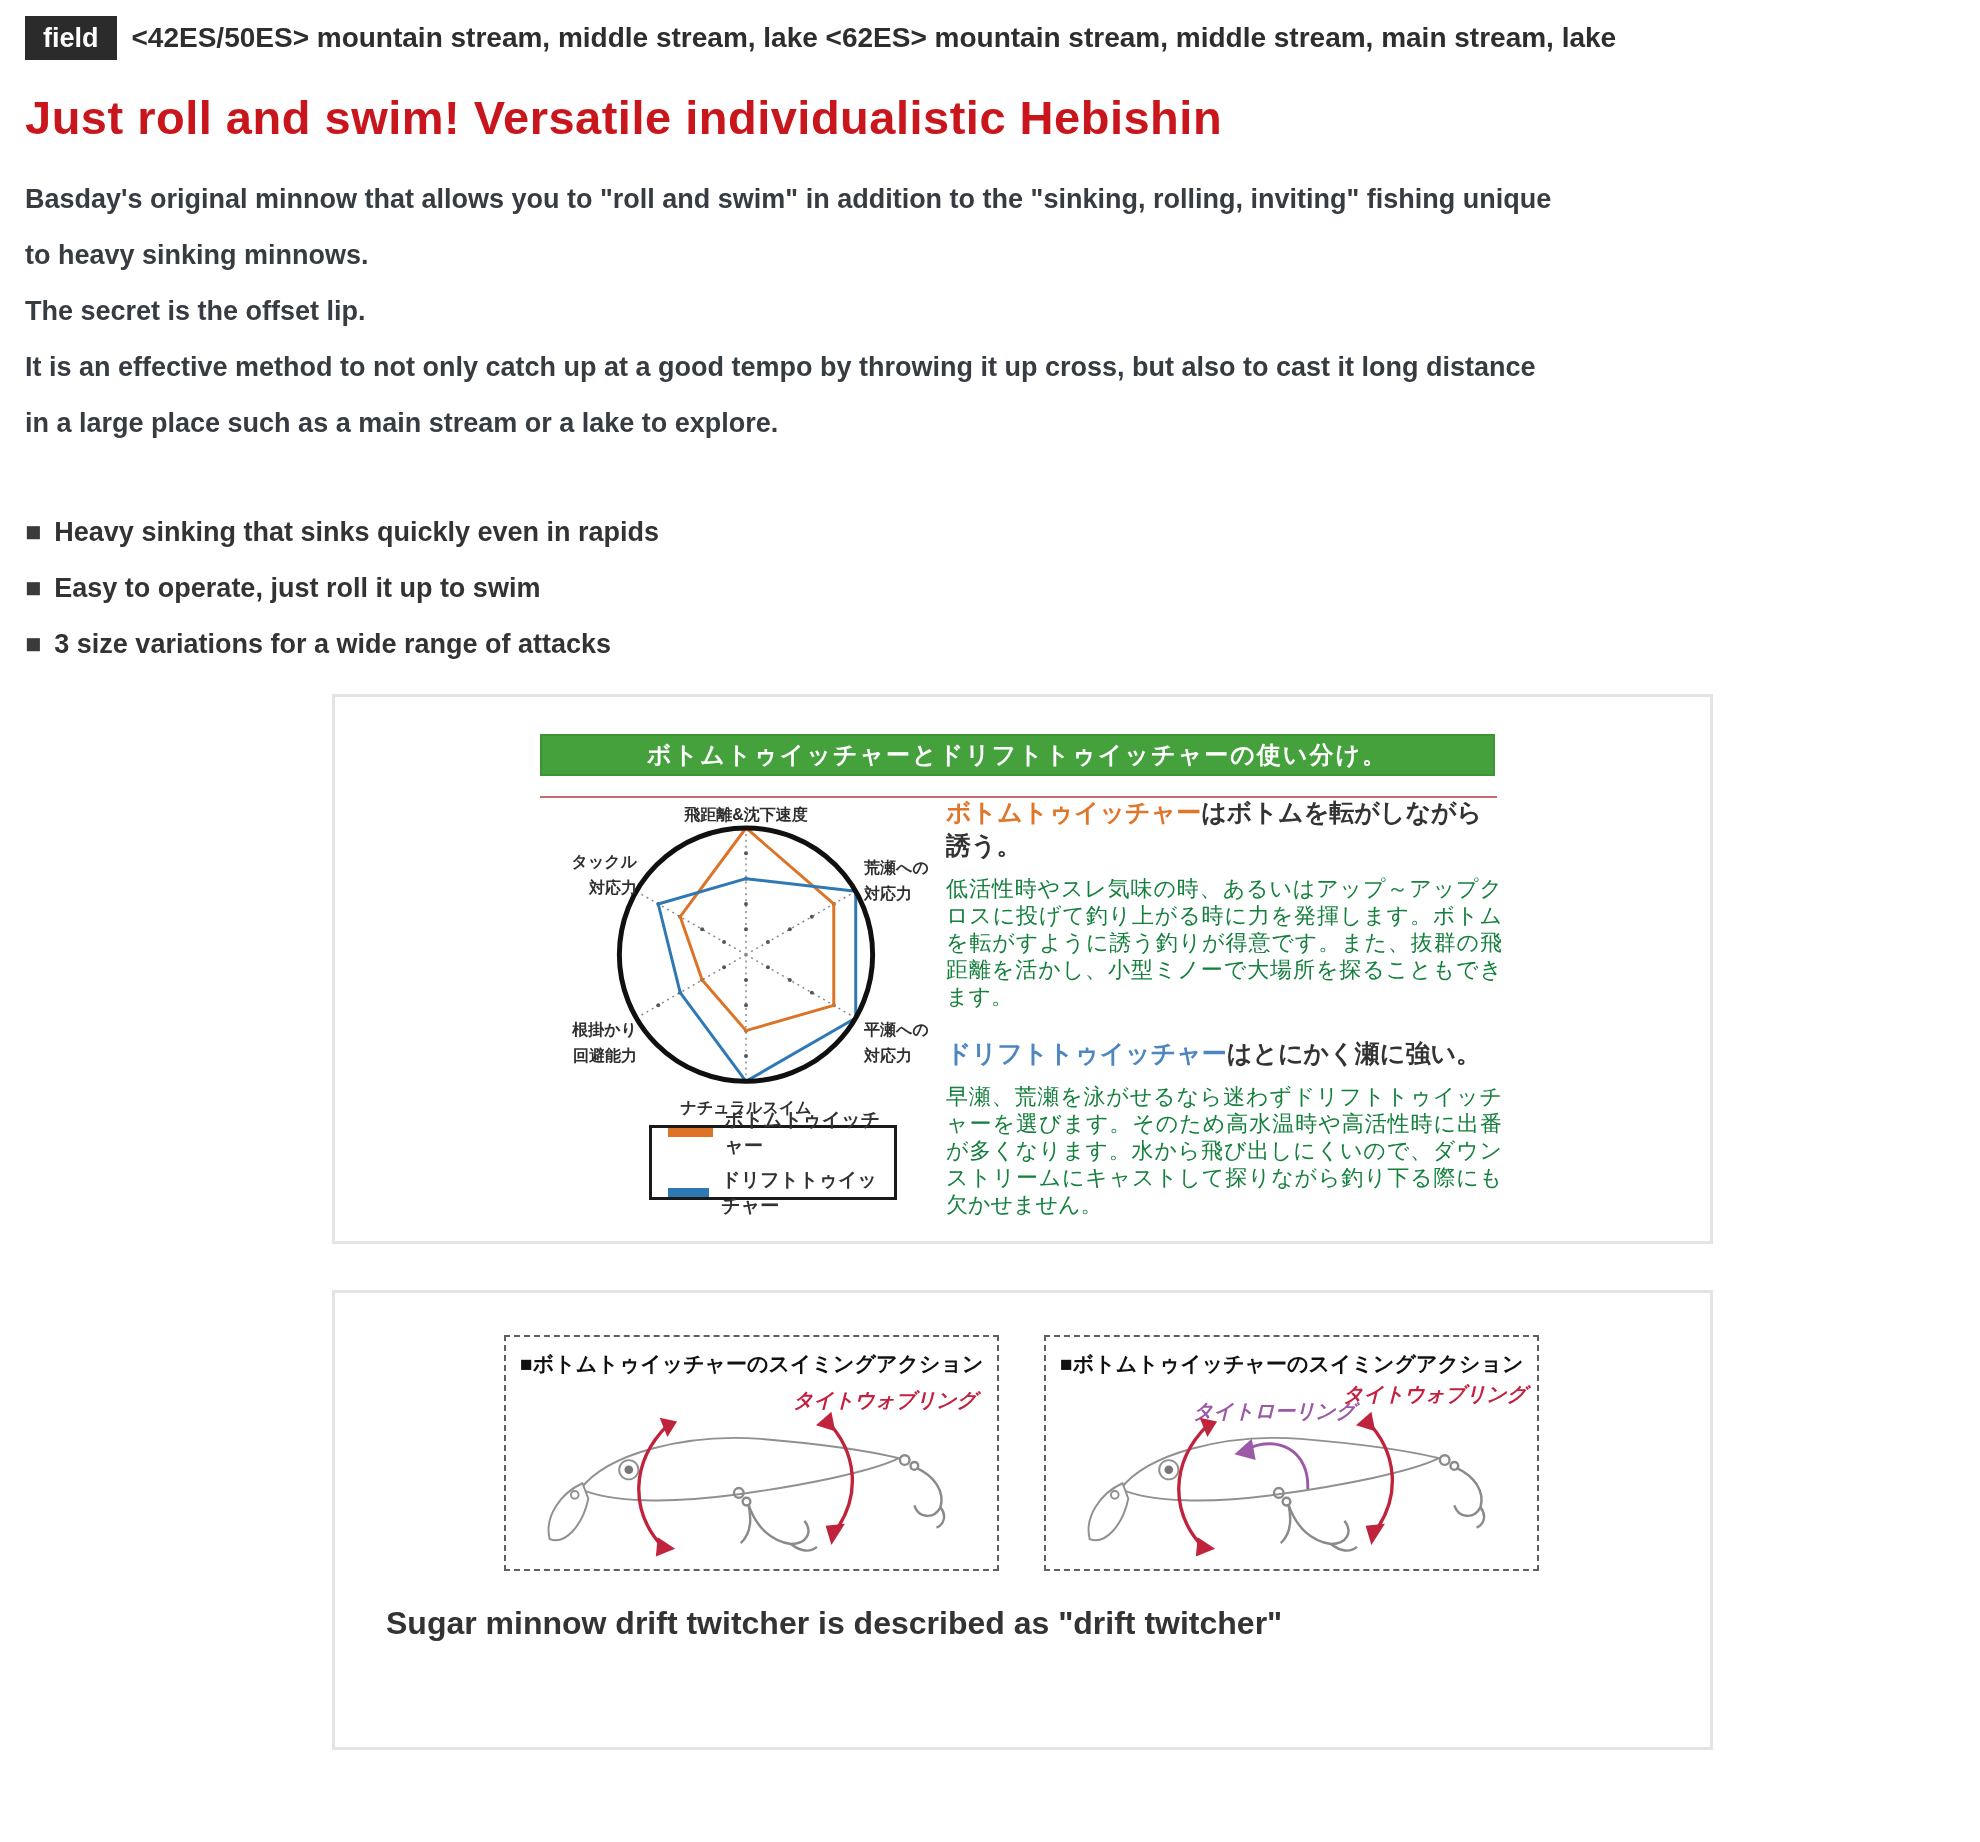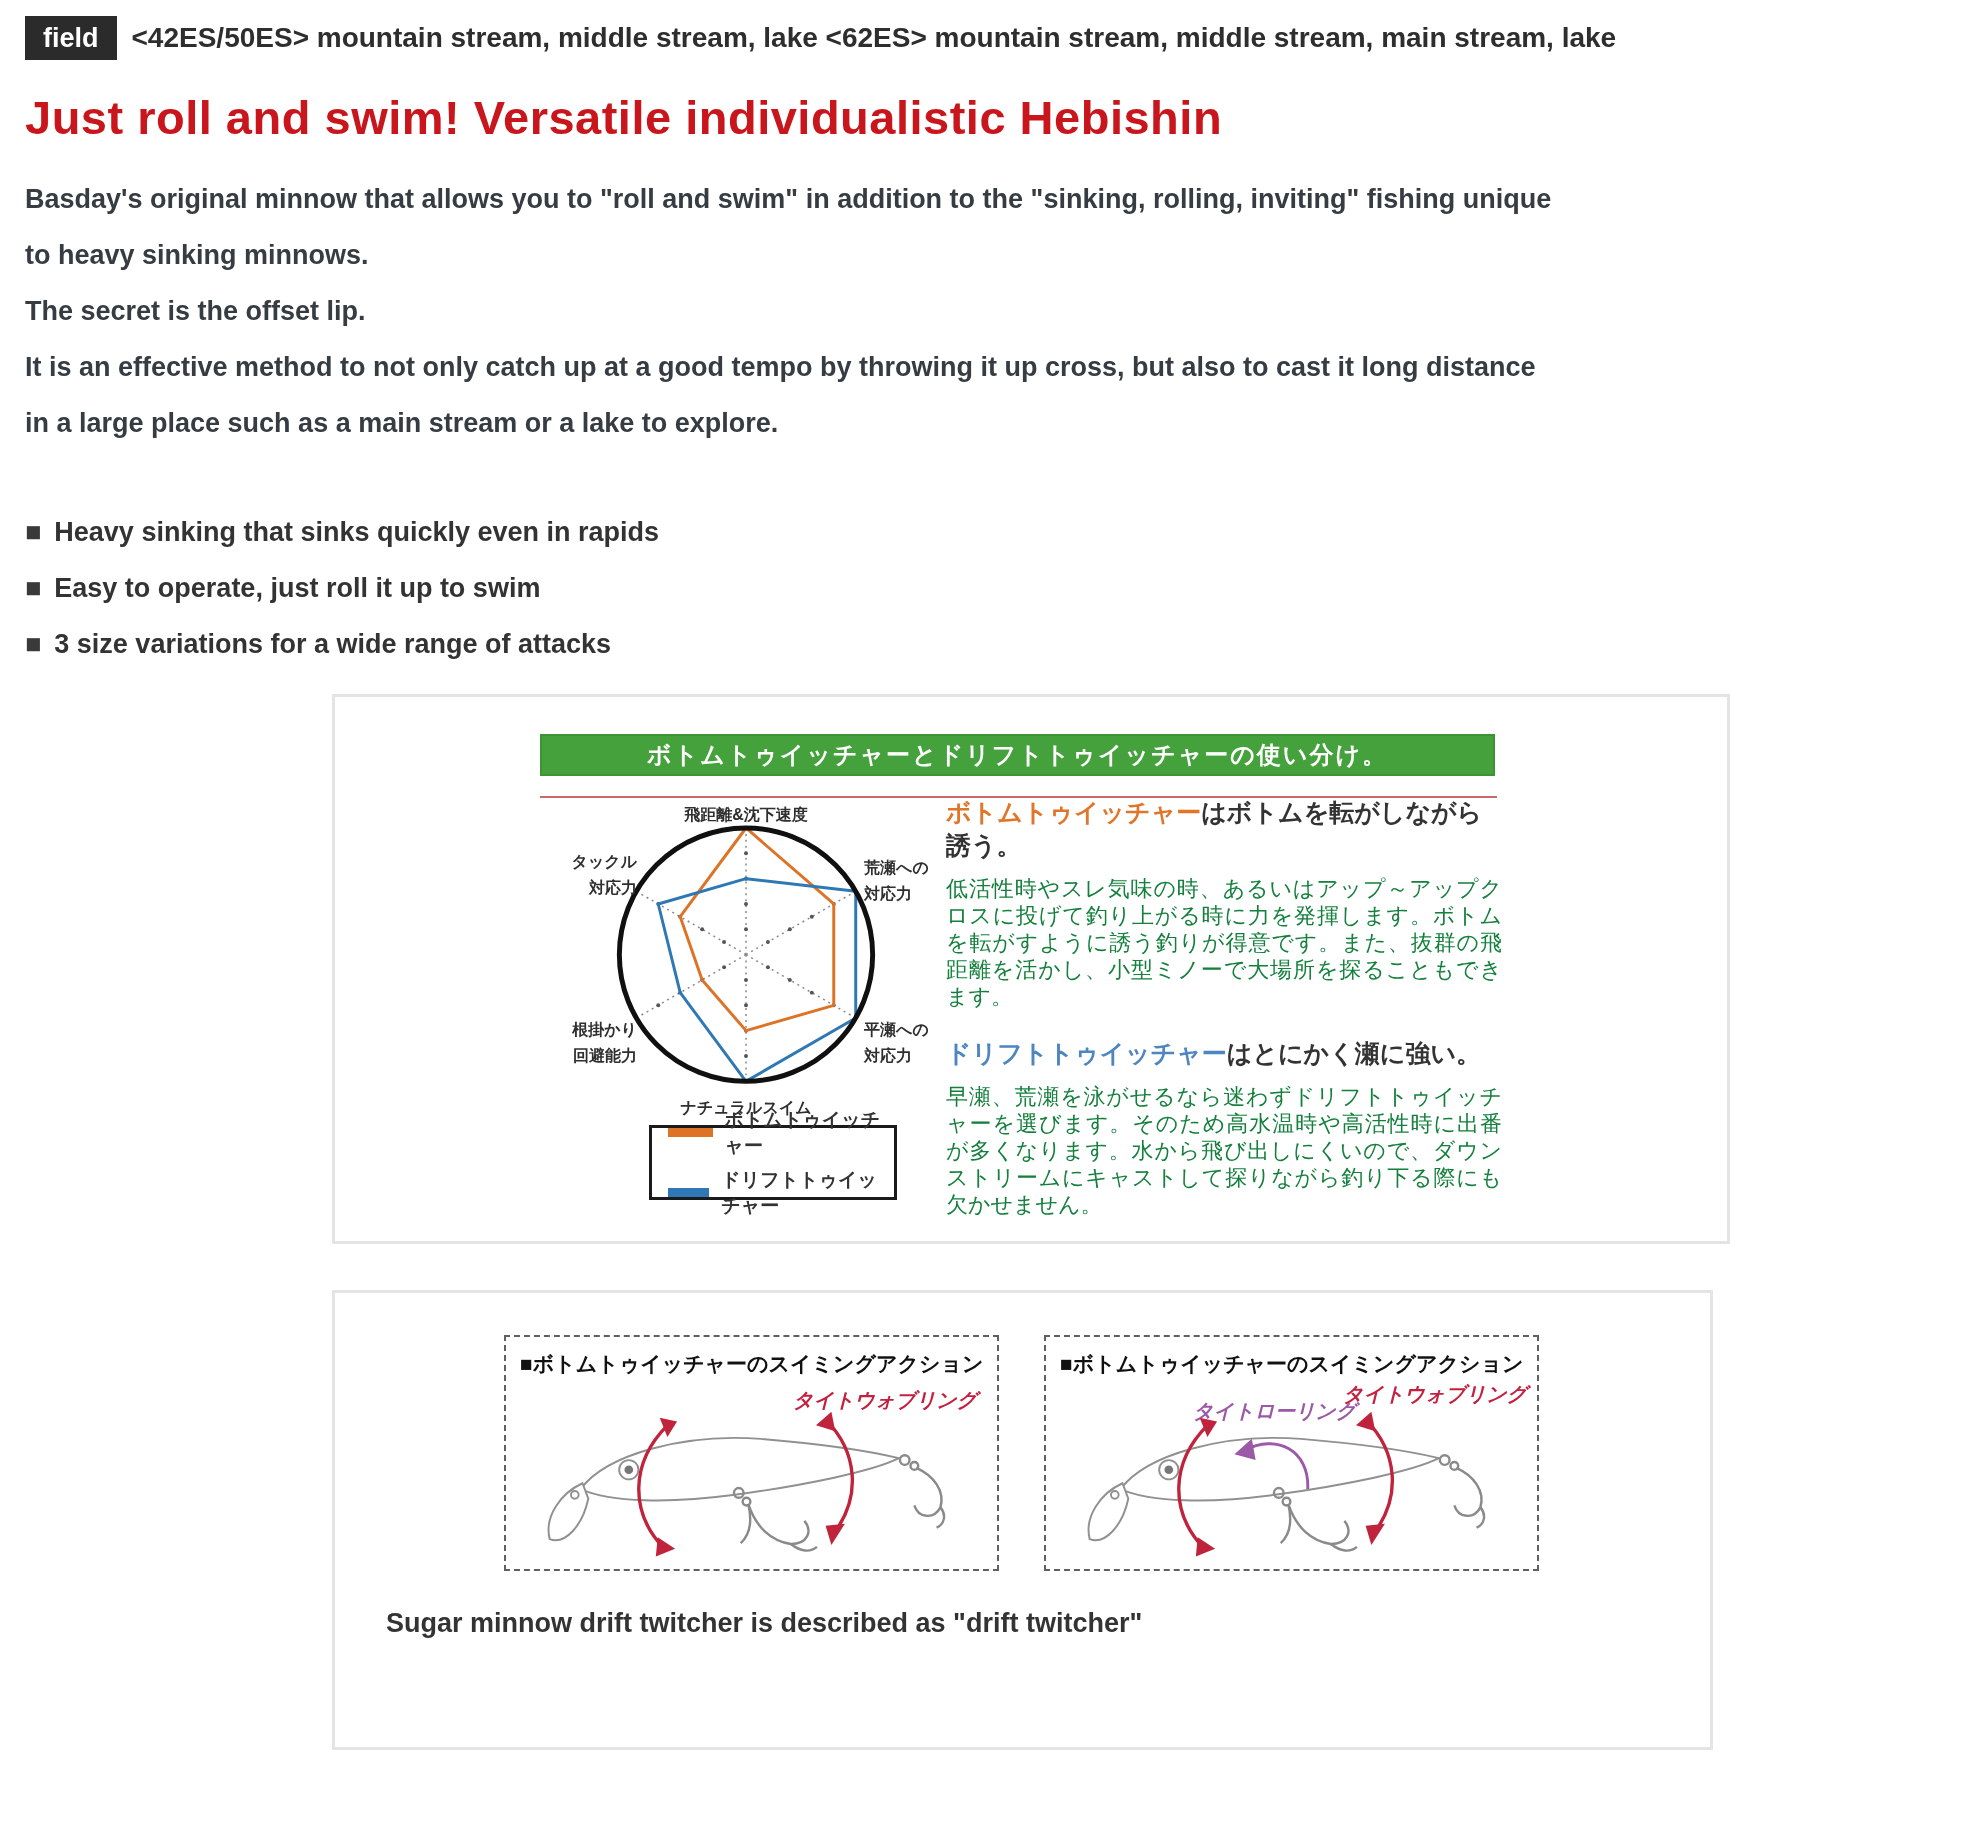--- a/index.html
+++ b/index.html
@@ -8,21 +8,21 @@
   .field-row{display:flex;align-items:center;gap:15px;}
   .field-badge{background:#2b2b2b;color:#fff;font-size:27px;font-weight:bold;padding:6px 18px;line-height:1.2;}
   .field-text{font-size:28px;font-weight:600;color:#2e2e2e;}
   .page-title{font-size:47px;color:#c9161d;font-weight:bold;margin:30px 0 26px 0;letter-spacing:0.5px;}
   .intro p{font-size:27px;font-weight:600;color:#363c42;line-height:56px;margin:0;max-width:1539px;}
   .features{margin-top:53px;}
   .feature{font-size:27px;font-weight:600;color:#333;line-height:56px;display:flex;align-items:center;}
   .square-icon{color:#3a3a3a;font-size:27px;margin-right:13px;}
   
   .box{margin-left:332px;width:1375px;border:3px solid #e4e4e4;position:relative;background:#fff;box-sizing:content-box;}
-  #usage-box{height:544px;margin-top:22px;padding-left:17px;}
+  #usage-box{height:544px;margin-top:22px;}
   #action-box{height:454px;margin-top:46px;}
   .green-bar{position:absolute;left:205px;top:37px;width:955px;height:42px;background:#44a13c;border:2px solid #3c9434;
     box-sizing:border-box;color:#fff;font-size:24px;font-weight:bold;display:flex;align-items:center;justify-content:center;letter-spacing:2px;}
   .red-line{position:absolute;left:205px;top:99px;width:957px;height:2px;background:#c66a6a;}
   
   .radar-wrap{position:absolute;left:129px;top:103px;width:564px;height:446px;}
   #radar-svg{position:absolute;left:0;top:0;}
   .axis-label{position:absolute;font-size:16px;font-weight:bold;color:#2f2f2f;line-height:26px;white-space:pre-line;}
   .axl-top{left:0;right:0;top:2px;text-align:center;}
   .axl-ur{left:400px;top:55px;}
@@ -43,21 +43,21 @@
   
   .panel{position:absolute;top:42px;width:495px;height:236px;border:2px dashed #606060;background:#fff;box-sizing:border-box;}
   #panel-l{left:169px;text-align:right;} #panel-r{left:709px;}
   .panel-title{position:absolute;left:14px;top:13px;font-size:21px;font-weight:bold;color:#111;white-space:nowrap;}
   .lbl-wobbling{position:absolute;color:#c4203f;font-size:20px;font-weight:bold;font-style:italic;white-space:nowrap;}
   #panel-l .lbl-wobbling{left:287px;top:50px;}
   #panel-r .lbl-wobbling{left:297px;top:44px;}
   .lbl-rolling{position:absolute;left:147px;top:61px;color:#9b59a8;font-size:20px;font-weight:bold;font-style:italic;white-space:nowrap;}
   .lure-svg{position:absolute;left:8px;top:71px;}
   .notes{position:absolute;left:51px;top:305px;}
-  .note-line{font-size:27px;font-weight:bold;color:#333;line-height:50px;}
+  .note-line{font-size:32px;font-weight:bold;color:#333;line-height:50px;}
 </style>
 </head>
 <body>
 
 <div class="top">
   <div class="field-row">
     <span class="field-badge">field</span>
     <span class="field-text">&lt;42ES/50ES&gt; mountain stream, middle stream, lake &lt;62ES&gt; mountain stream, middle stream, main stream, lake</span>
   </div>
 

